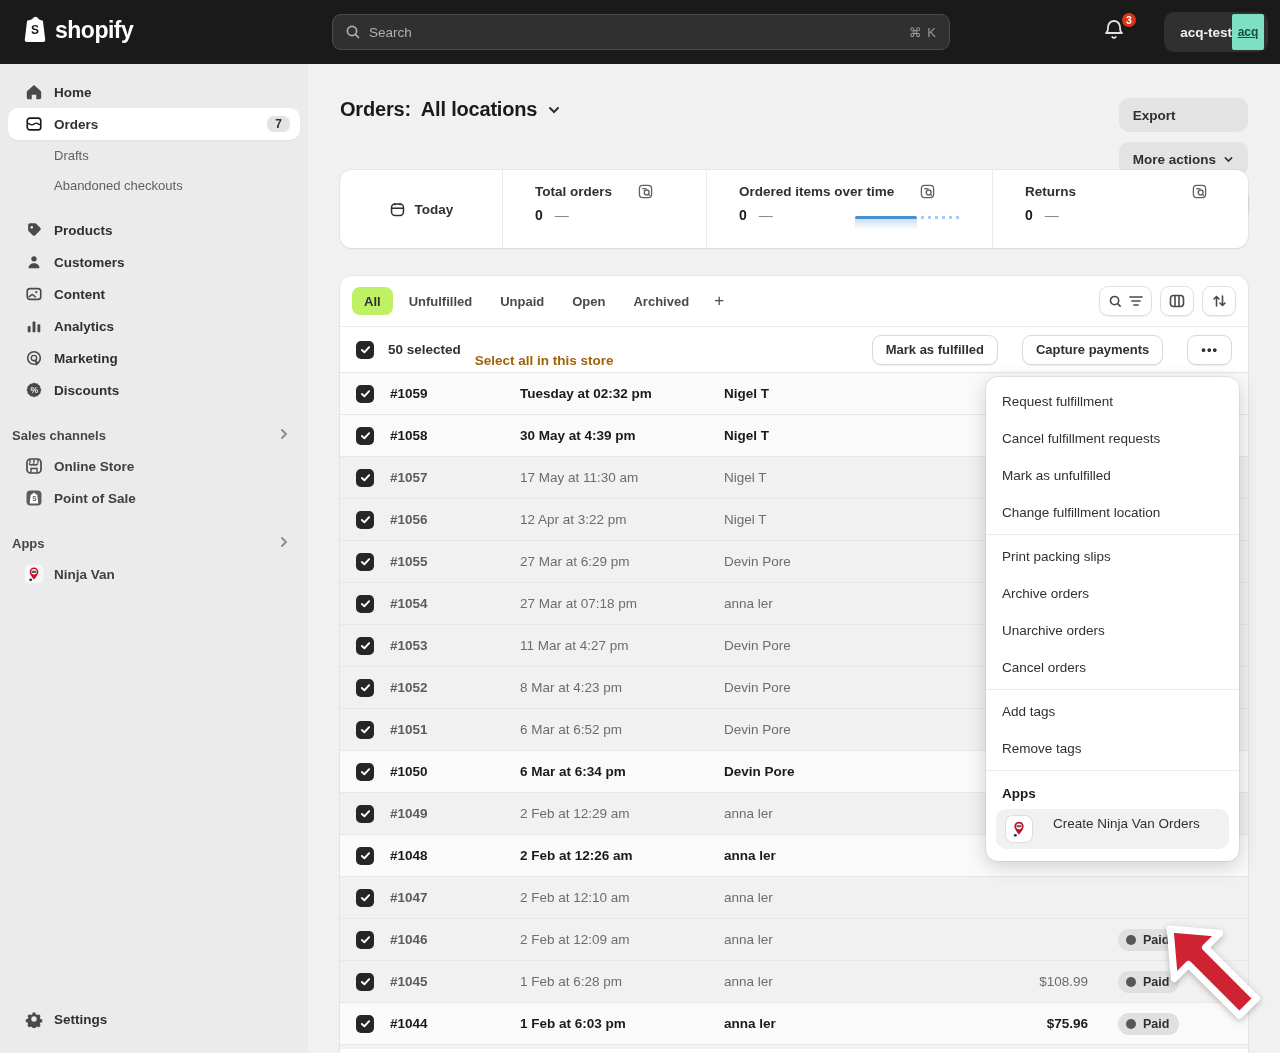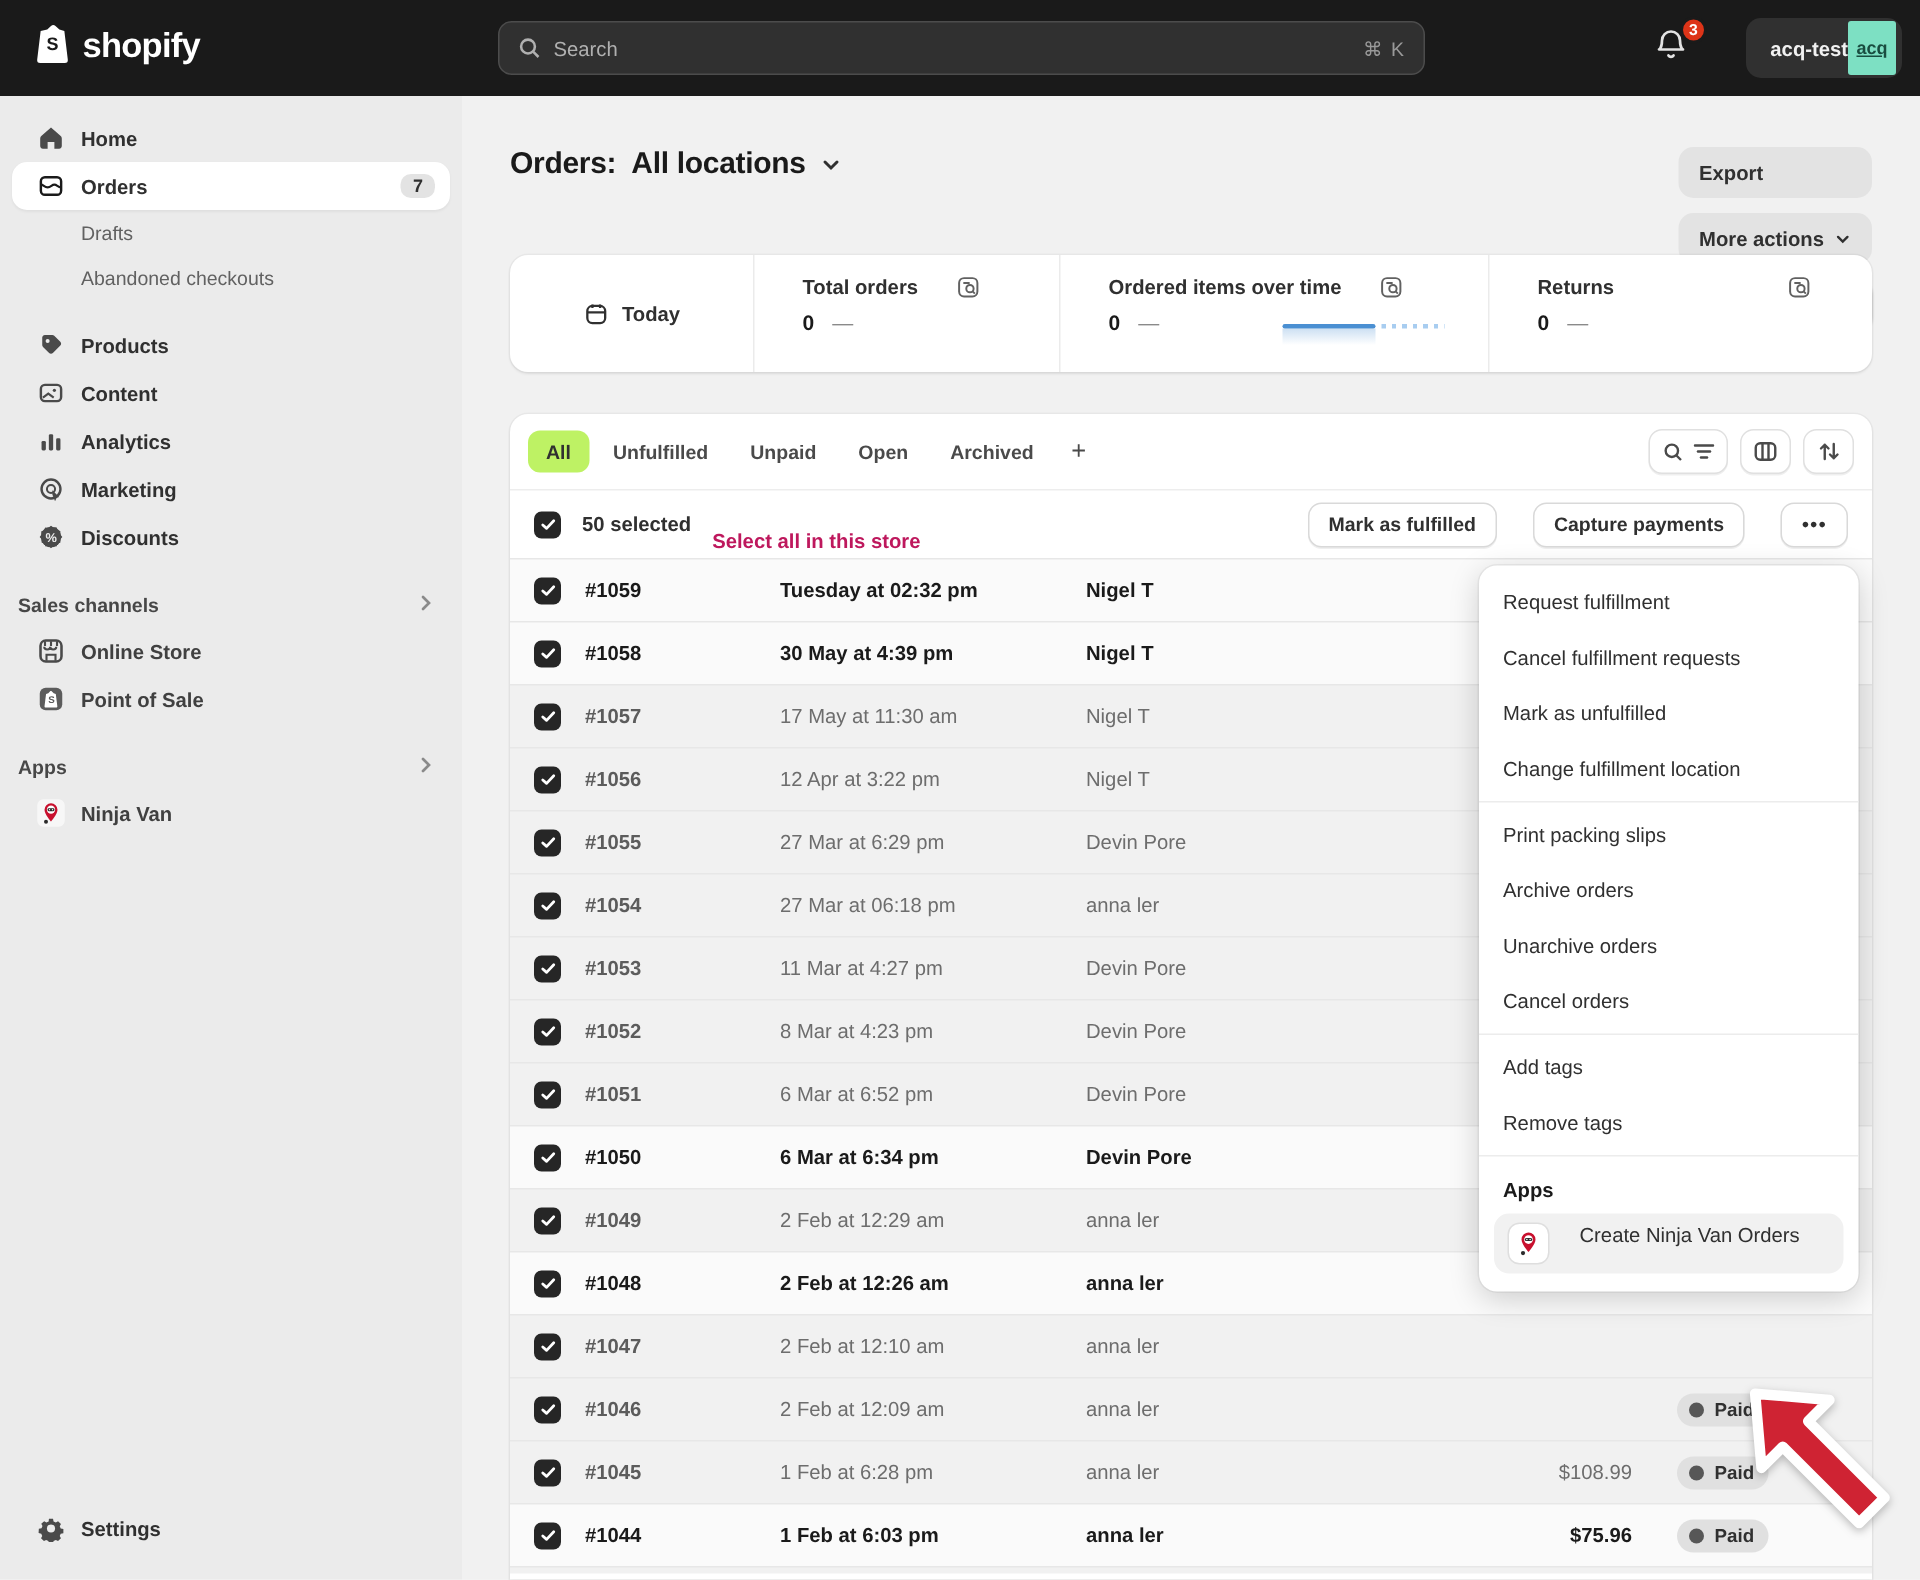--- a/index.html
+++ b/index.html
@@ -62,21 +62,21 @@
   .tabs-row { height:50px; display:flex; align-items:center; padding:0 12px; gap:4px; }
   .tab { height:28px; display:flex; align-items:center; padding:0 12px; border-radius:8px; font-size:13px; font-weight:600; color:#4a4a4a; cursor:pointer; }
   .tab.active { background:#bef264; color:#303030; font-weight:700; }
   .tab-plus { width:28px; height:28px; display:flex; align-items:center; justify-content:center; color:#4a4a4a; font-size:17px; cursor:pointer; border-radius:8px; }
   .tabs-tools { margin-left:auto; display:flex; gap:8px; }
   .tool-btn { height:30px; min-width:34px; padding:0 8px; background:#fff; border:1px solid #e0e0e0; border-radius:9px; display:flex; align-items:center; justify-content:center; gap:6px; color:#4a4a4a; cursor:pointer; box-shadow:0 1px 0 rgba(26,26,26,.07); }
 
   .selection-bar { height:46px; display:flex; align-items:center; padding:0 16px; gap:14px; border-top:1px solid #ededed; }
   .cb { width:18px; height:18px; background:#262626; border-radius:5px; display:flex; align-items:center; justify-content:center; cursor:pointer; flex:0 0 auto; }
   .sel-count { font-size:13.5px; font-weight:650; color:#303030; }
-  .sel-link { font-size:13.5px; font-weight:550; color:#be185d; cursor:pointer;margin-top:21px; }
+  .sel-link { font-size:13.5px; font-weight:550; color:#a16207; cursor:pointer;margin-top:21px; }
   .sel-actions { margin-left:auto; display:flex; gap:8px; }
   .pill-btn { height:30px; padding:0 13px; background:#fff; border:1px solid #d9d9d9; border-radius:9px; font-size:13px; font-weight:650; color:#303030; cursor:pointer; box-shadow:0 1px 0 rgba(26,26,26,.07); display:flex; align-items:center; gap:4px;margin-left:16px; }
   .kebab { font-weight:800; letter-spacing:1px; }
 
   .rows { }
   .row { height:42px; display:flex; align-items:center; padding:0 0 0 16px; background:#f1f1f1; border-top:1px solid #e7e7e7; cursor:pointer; }
   .row.unread { background:#fafafa; }
   .row .num { width:146px; font-size:13.5px; font-weight:600; color:#5c5c5c; padding-left:16px; }
   .row .date { width:204px; font-size:13.5px; color:#6d6d6d; }
   .row .cust { flex:1; font-size:13.5px; color:#6d6d6d; }
@@ -159,20 +159,29 @@
   <div class="nav-sub">Drafts</div>
   <div class="nav-sub">Abandoned checkouts</div>
   <div class="nav-gap"></div>
   <div class="nav-item">
     <span class="icon">
         <svg width="18" height="18" viewBox="0 0 20 20" fill="#4a4a4a">
           <path d="M11 2.5c.5 0 1 .2 1.4.6l4.5 4.5c.8.8.8 2 0 2.8l-5.5 5.5c-.8.8-2 .8-2.8 0L4.1 11.4c-.4-.4-.6-.9-.6-1.4V4.5c0-1.1.9-2 2-2H11zm-3.5 3a1.5 1.5 0 1 0 0 3 1.5 1.5 0 0 0 0-3z"></path>
         </svg>
       </span>
     <span>Products</span>
+  </div>
+  <div class="nav-item">
+    <span class="icon">
+        <svg width="18" height="18" viewBox="0 0 20 20" fill="#4a4a4a">
+          <circle cx="10" cy="6.5" r="3"></circle>
+          <path d="M4 16.5c0-3 2.7-5 6-5s6 2 6 5v.5H4v-.5z"></path>
+        </svg>
+      </span>
+    <span>Customers</span>
   </div>
   <div class="nav-item">
     <span class="icon">
         <svg width="18" height="18" viewBox="0 0 20 20" fill="none" stroke="#4a4a4a" stroke-width="1.8">
           <rect x="2.5" y="4" width="15" height="12" rx="3"></rect>
           <circle cx="12.5" cy="8" r="1.2" fill="#4a4a4a" stroke="none"></circle>
           <path d="M4 13.5l4-3 4 3" stroke-width="1.6"></path>
         </svg>
       </span>
     <span>Content</span>
@@ -489,21 +498,21 @@
     <span class="status"></span>
   </div>
 
   <div class="row">
     <span class="cb">
             <svg width="11" height="11" viewBox="0 0 12 12" fill="none" stroke="#fff" stroke-width="2" stroke-linecap="round" stroke-linejoin="round">
               <path d="M2 6.5 4.8 9 10 3.5"></path>
             </svg>
           </span>
     <span class="num">#1054</span>
-    <span class="date">27 Mar at 06:18 pm</span>
+    <span class="date">27 Mar at 07:18 pm</span>
     <span class="cust">anna ler</span>
     <span class="amt"></span>
     <span class="status"></span>
   </div>
 
   <div class="row">
     <span class="cb">
             <svg width="11" height="11" viewBox="0 0 12 12" fill="none" stroke="#fff" stroke-width="2" stroke-linecap="round" stroke-linejoin="round">
               <path d="M2 6.5 4.8 9 10 3.5"></path>
             </svg>

